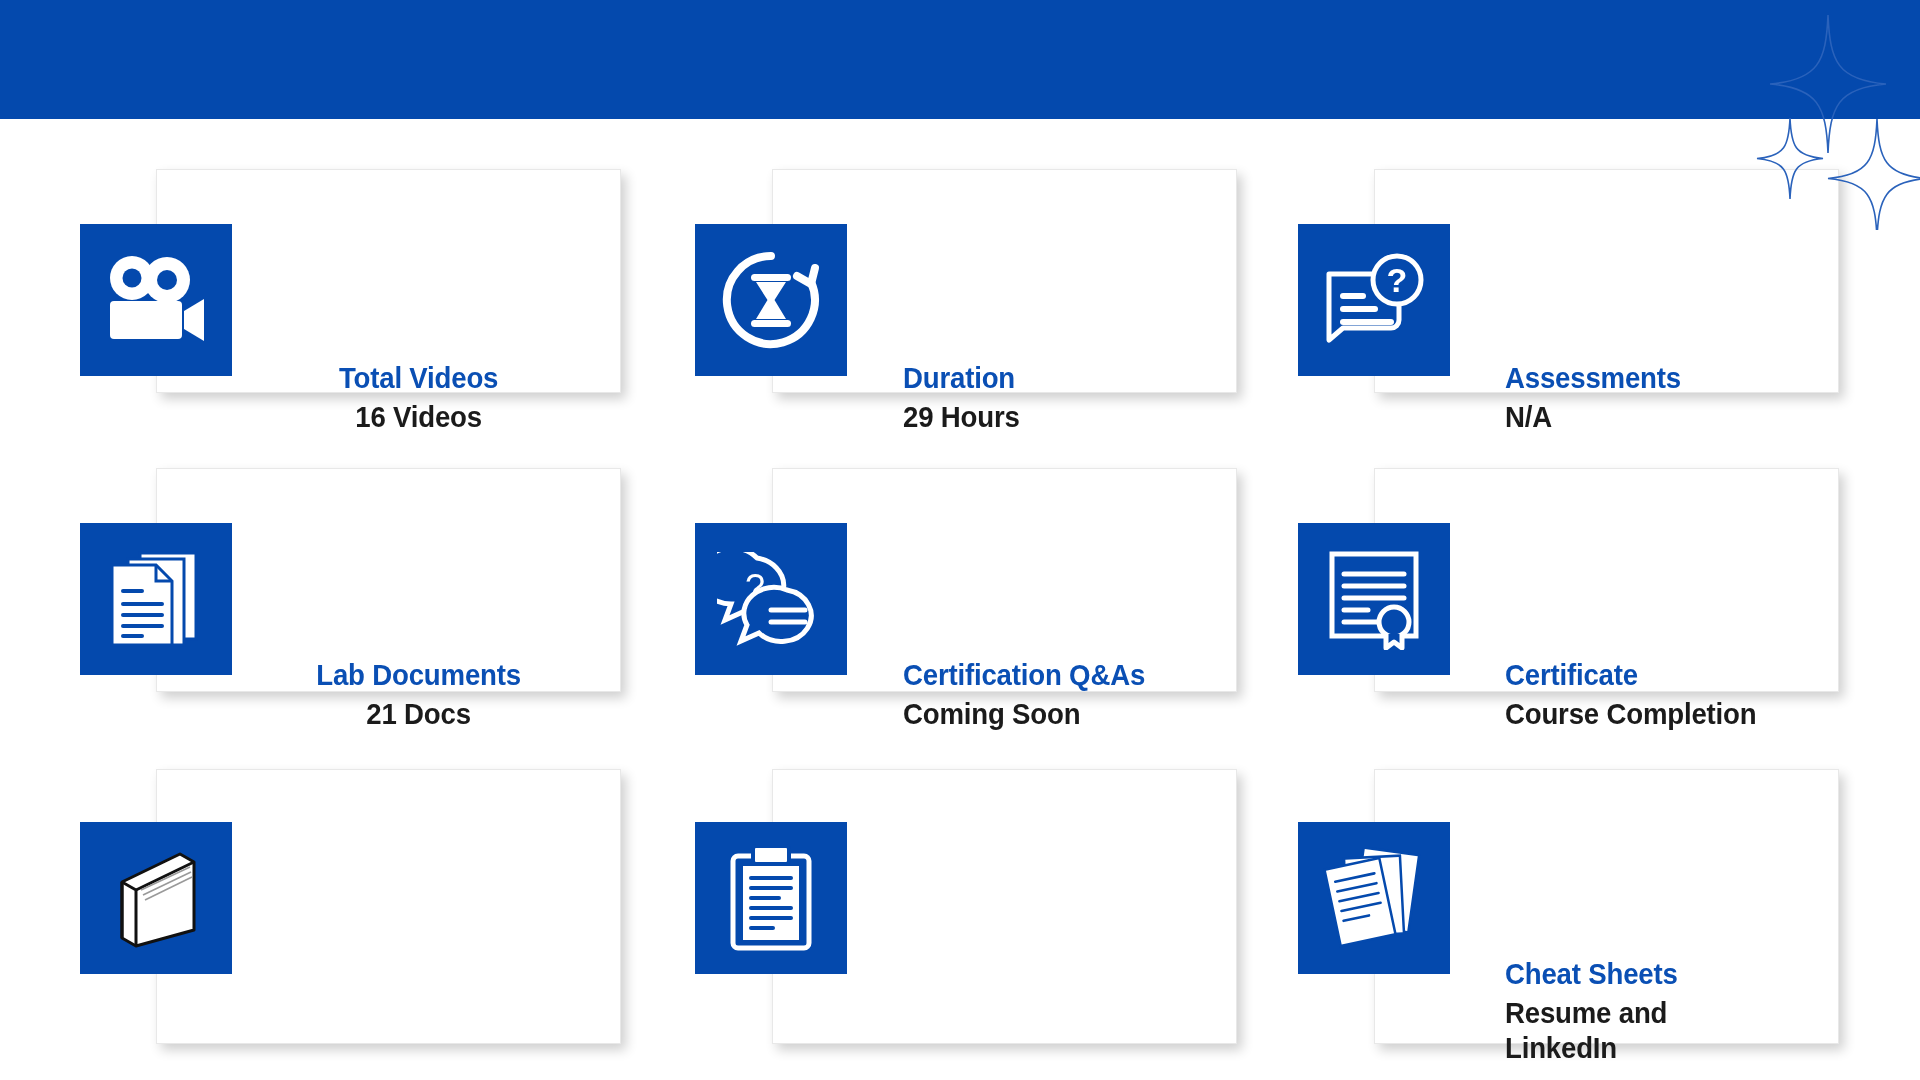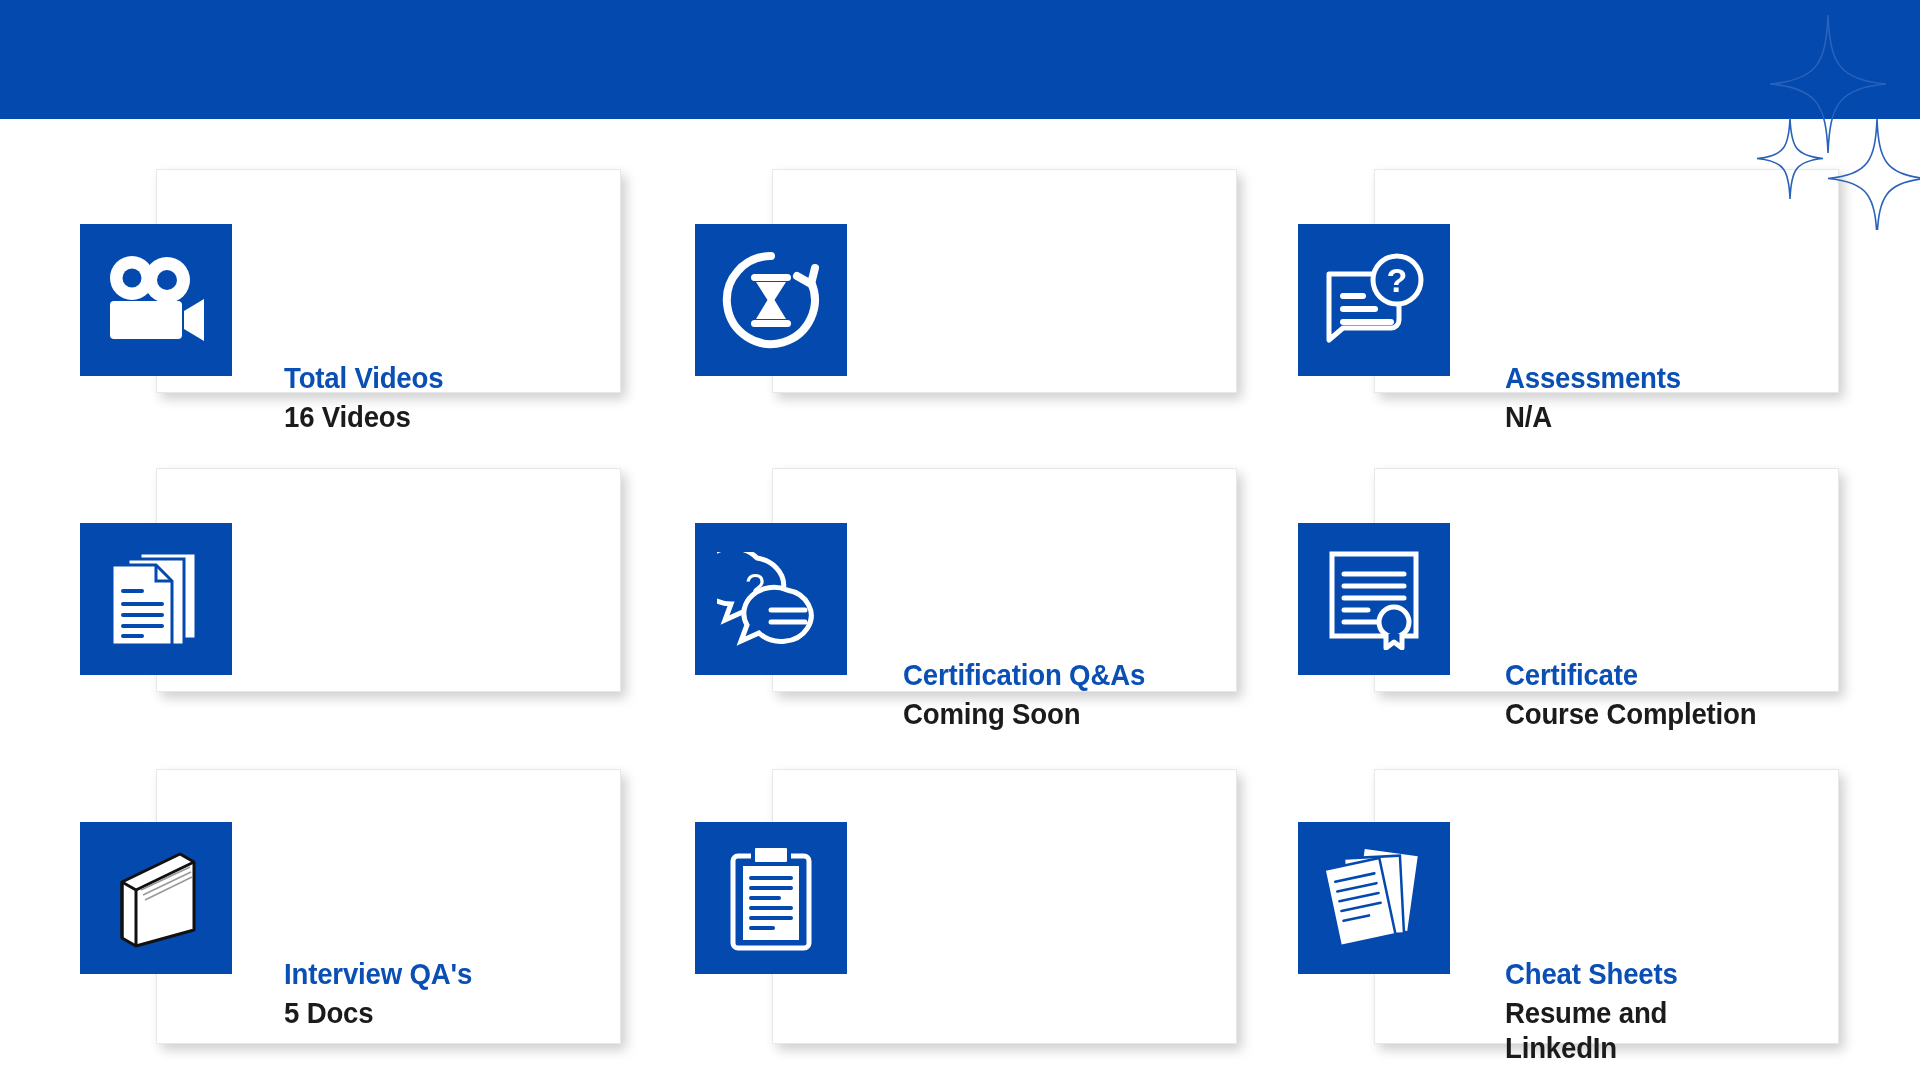--- a/index.html
+++ b/index.html
@@ -105,21 +105,21 @@
 
   .icon-row0 { top: 105px; }
   .icon-row1 { top: 404px; }
   .icon-row2 { top: 703px; }
 
   .card-text {
     position: absolute;
     z-index: 5;
     font-family: "Liberation Sans Narrow", "Liberation Sans", sans-serif;
   }
-  .text-col0 { left: 284px; width: 310px; }
+  .text-col0 { left: 276px; width: 310px; text-align: center; }
   .text-col1 { left: 903px; width: 320px; }
   .text-col2 { left: 1505px; width: 330px; }
 
   .text-row0 { top: 240px; }
   .text-row1 { top: 537px; }
   .text-row2 { top: 836px; }
 
   .ct-title {
     color: #0a4fb4;
     font-size: 30px;
@@ -311,49 +311,55 @@
       </svg>
     </div>
 
     <div class="card-text text-col0 text-row0">
       <div class="ct-title">Total Videos</div>
       <div class="ct-value">
         <span>16 Videos</span>
       </div>
     </div>
 
+    <div class="card-text text-col1 text-row0">
+      <div class="ct-title">Duration</div>
+      <div class="ct-value">
+        <span>29 Hours</span>
+      </div>
+    </div>
 
     <div class="card-text text-col2 text-row0">
       <div class="ct-title">Assessments</div>
       <div class="ct-value">
         <span>N/A</span>
       </div>
     </div>
 
+    <div class="card-text text-col0 text-row1">
+      <div class="ct-title">Lab Documents</div>
+      <div class="ct-value">
+        <span>21 Docs</span>
+      </div>
+    </div>
 
     <div class="card-text text-col2 text-row1">
       <div class="ct-title">Certificate</div>
       <div class="ct-value">
         <span>Course Completion</span>
       </div>
     </div>
 
     <div class="card-text text-col1 text-row1">
       <div class="ct-title">Certification Q&amp;As</div>
       <div class="ct-value">
         <span>Coming Soon</span>
       </div>
     </div>
 
-    <div class="card-text text-col0 text-row2">
-      <div class="ct-title">Interview QA's</div>
-      <div class="ct-value">
-        <span>5 Docs</span>
-      </div>
-    </div>
 
 
     <div class="card-text text-col2 text-row2">
       <div class="ct-title">Cheat Sheets</div>
       <div class="ct-value">
         <span>Resume and</span>
         <span>LinkedIn</span>
       </div>
     </div>
 

